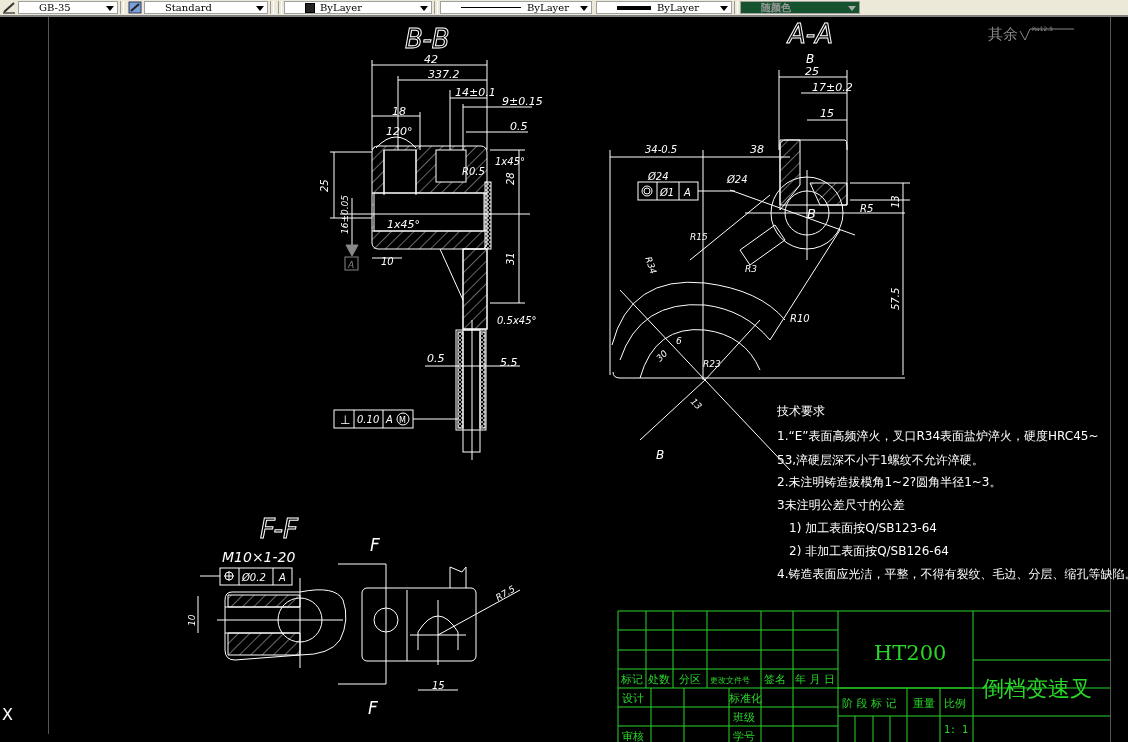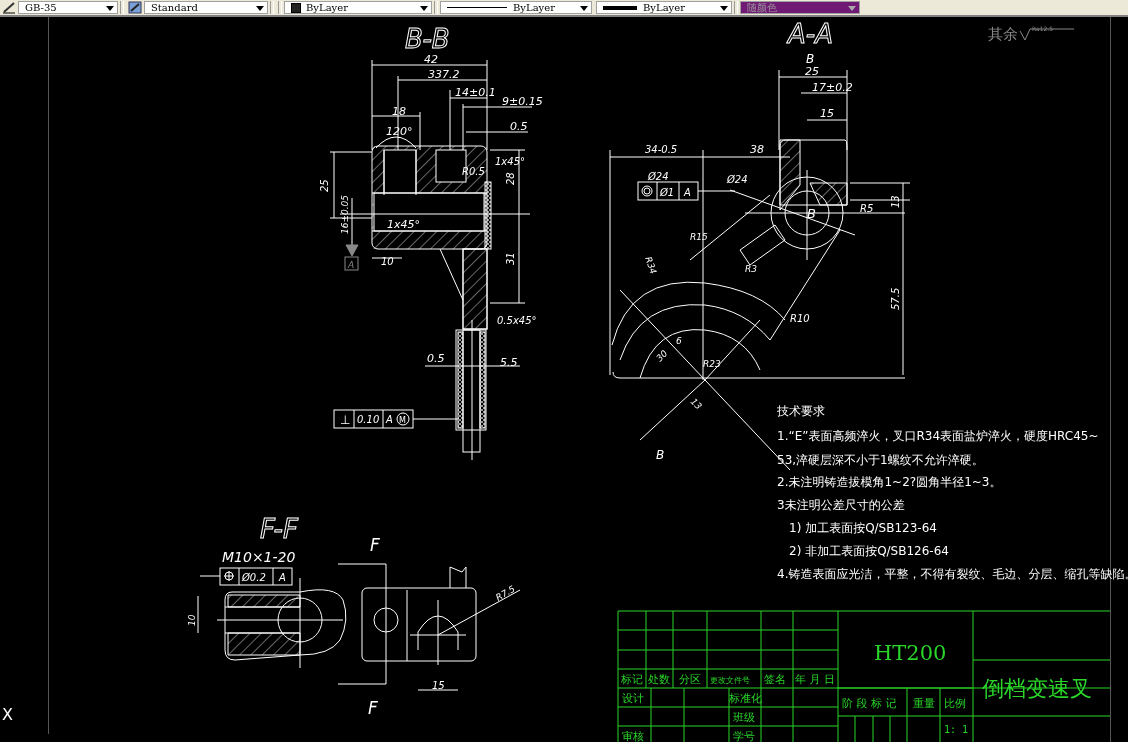--- a/index.html
+++ b/index.html
@@ -1,21 +1,21 @@
 <!DOCTYPE html>
 <html><head>
 <meta charset="utf-8">
 <style>
   html,body{margin:0;padding:0;}
   body{width:1128px;height:742px;overflow:hidden;background:#000;position:relative;font-family:"DejaVu Sans",sans-serif;}
   #toolbar{position:absolute;left:0;top:0;width:1128px;height:15px;background:#ece9d8;border-bottom:2px solid #808080;display:flex;align-items:center;font-family:"DejaVu Serif",serif;font-size:10px;color:#000;}
   .tb-ic{width:14px;height:13px;margin:0 2px;position:relative;}
-  .combo{height:13px;background:#fff;border:1px solid #a0a0a0;display:flex;align-items:center;position:relative;padding-left:6px;box-sizing:border-box;}
+  .combo{height:13px;background:#fff;border:1px solid #a0a0a0;display:flex;align-items:center;position:relative;padding-left:20px;box-sizing:border-box;}
   .combo .arrow{position:absolute;right:3px;top:4px;width:0;height:0;border-left:4px solid transparent;border-right:4px solid transparent;border-top:5px solid #000;}
-  .combo.disabled{background:#701a75;color:#999;}
+  .combo.disabled{background:#14532d;color:#999;font-weight:bold;}
   .combo.disabled .arrow{border-top-color:#aaa;}
   .sep{width:2px;height:13px;border-left:1px solid #999;border-right:1px solid #fff;margin:0 2px;}
   .swatch{width:8px;height:8px;background:#222;margin-right:5px;border:1px solid #000;}
   .lineS{width:60px;border-top:1px solid #000;margin-right:6px;}
   .lineT{width:34px;border-top:4px solid #000;margin-right:6px;}
   #canvas{position:absolute;left:0;top:17px;width:1128px;height:725px;}
   #rightbar{position:absolute;left:1110px;top:17px;width:18px;height:725px;background:#000;border-left:1px solid #555;}
   #vline{position:absolute;left:48px;top:17px;width:1px;height:717px;background:#555;}
   .ucs{position:absolute;left:2px;top:705px;color:#fff;font-size:16px;font-family:"DejaVu Sans",sans-serif;}
 </style>

